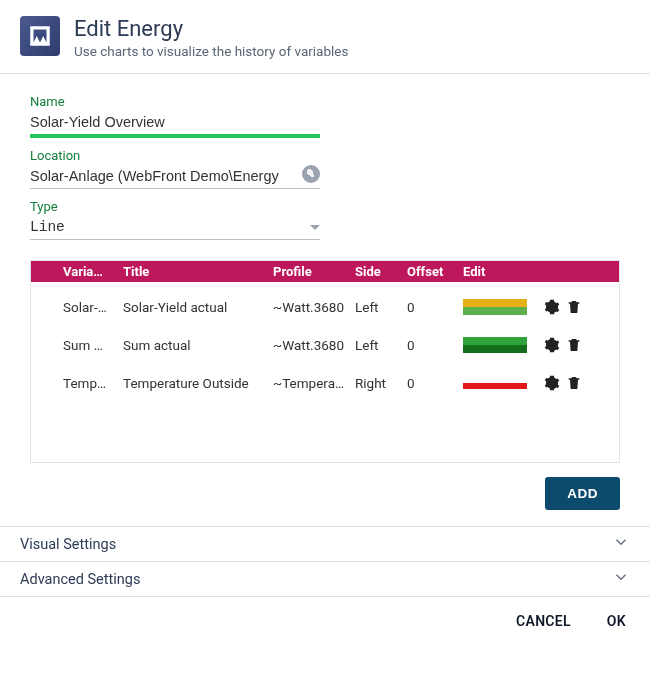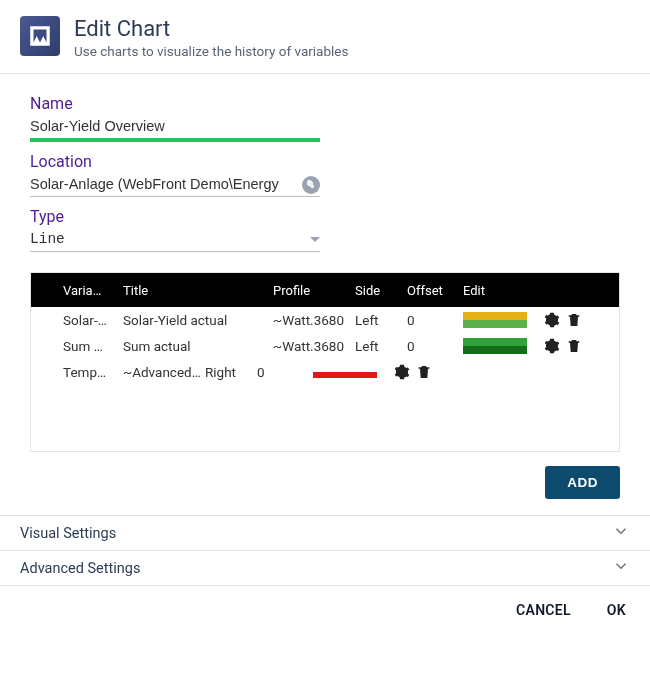--- a/index.html
+++ b/index.html
@@ -37,39 +37,39 @@
   }
   .header-subtitle {
     font-size: 13.5px;
     color: #5a6575;
   }
 
   .form-area { padding: 10px 30px 16px 30px; }
 
   .field { margin-top: 10px; }
   .field-label {
-    font-size: 16px;
-    color: #4c1d95;
+    font-size: 13px;
+    color: #15803d;
     margin-bottom: 2px;
     display: block;
   }
   .text-input {
     width: 290px;
     font-size: 14.5px;
     color: #333;
     border: none;
     border-bottom: 4px solid #22c55e;
     padding: 3px 0 4px 0;
     outline: none;
     background: transparent;
   }
   .loc-wrap {
     width: 290px;
     display: flex;
-    align-items: center;
+    align-items: flex-start;
     border-bottom: 1px solid #bdbdbd;
     gap: 12px;
   }
   .loc-wrap input {
     border: none; flex: 1; width: 100%;
     font-size: 14.5px; color: #333;
     padding: 3px 0 4px 0; outline: none;
     background: transparent;
     text-overflow: ellipsis;
   }
@@ -101,33 +101,34 @@
   }
 
   
   .table-wrap {
     margin-top: 20px;
     border: 1px solid #dfe4ea;
     background: #fff;
   }
   .table-head {
     display: flex;
-    background: #000000;
+    background: #be185d;
     color: #fff;
     font-size: 13px;
-    font-weight: 400;
-    height: 34px;
+    font-weight: 700;
+    height: 21px;
     align-items: center;
   }
   .table-row {
     display: flex;
     font-size: 13.5px;
     color: #333;
     height: 26px;
     align-items: center;
+    margin-top: 12px;
   }
   .col-sel { width: 32px; flex: 0 0 32px; }
   .col-var { width: 60px; flex: 0 0 60px; overflow:hidden; white-space:nowrap; text-overflow:ellipsis; padding-right:4px; }
   .col-title { width: 150px; flex: 0 0 150px; overflow:hidden; white-space:nowrap; text-overflow:ellipsis; padding-right:4px;}
   .col-profile { width: 82px; flex: 0 0 82px; overflow:hidden; white-space:nowrap; text-overflow:ellipsis; padding-right:0;}
   .col-side { width: 52px; flex: 0 0 52px; }
   .col-offset { width: 56px; flex: 0 0 56px; padding-right:4px;}
   .col-color { width: 80px; flex: 0 0 80px; }
   .col-tools { width: 48px; flex: 0 0 48px; display:flex; gap:4px; align-items:center; }
 
@@ -177,21 +178,21 @@
 </head>
 <body>
 
 <div class="dialog-header">
   <div class="header-icon">
     <svg viewBox="0 0 24 24">
         <path d="M3 3h18v18H3V3zm3 3v12l3-6 3 6 3-6 3 6V6H6z"></path>
       </svg>
   </div>
   <div class="header-text">
-    <div class="header-title">Edit Chart</div>
+    <div class="header-title">Edit Energy</div>
     <div class="header-subtitle">Use charts to visualize the history of variables</div>
   </div>
 </div>
 
 <div class="form-area">
 
   <div class="field">
     <label class="field-label">Name</label>
     <input class="text-input" value="Solar-Yield Overview" style="">
   </div>
@@ -272,21 +273,22 @@
       <span class="tool-btn">
         <svg viewBox="0 0 24 24">
                 <path d="M6 7h12l-1 14H7L6 7zm3-4h6l1 2h4v2H4V5h4l1-2z"></path>
               </svg>
       </span>
     </div>
   </div>
         <div class="table-row">
     <div class="col-sel"></div>
     <div class="col-var">Temp…</div>
-    <div class="col-profile">~Advanced…</div>
+    <div class="col-title">Temperature Outside</div>
+    <div class="col-profile">~Tempera…</div>
     <div class="col-side">Right</div>
     <div class="col-offset">0</div>
     <div class="col-color"><span class="swatch single" style="background:#e31818"></span></div>
     <div class="col-tools">
       <span class="tool-btn">
         <svg viewBox="0 0 24 24">
                 <path d="M12 8a4 4 0 100 8 4 4 0 000-8zm9 4a7.9 7.9 0 00-.2-1.8l2.1-1.6-2-3.5-2.5 1a8 8 0 00-3-1.8L15 1h-6l-.4 2.6a8 8 0 00-3 1.8l-2.5-1-2 3.5 2.1 1.6A8 8 0 003 12c0 .6.1 1.2.2 1.8L1.1 15.4l2 3.5 2.5-1a8 8 0 003 1.8L9 23h6l.4-2.6a8 8 0 003-1.8l2.5 1 2-3.5-2.1-1.6c.1-.6.2-1.2.2-1.8z"></path>
               </svg>
       </span>
       <span class="tool-btn">

